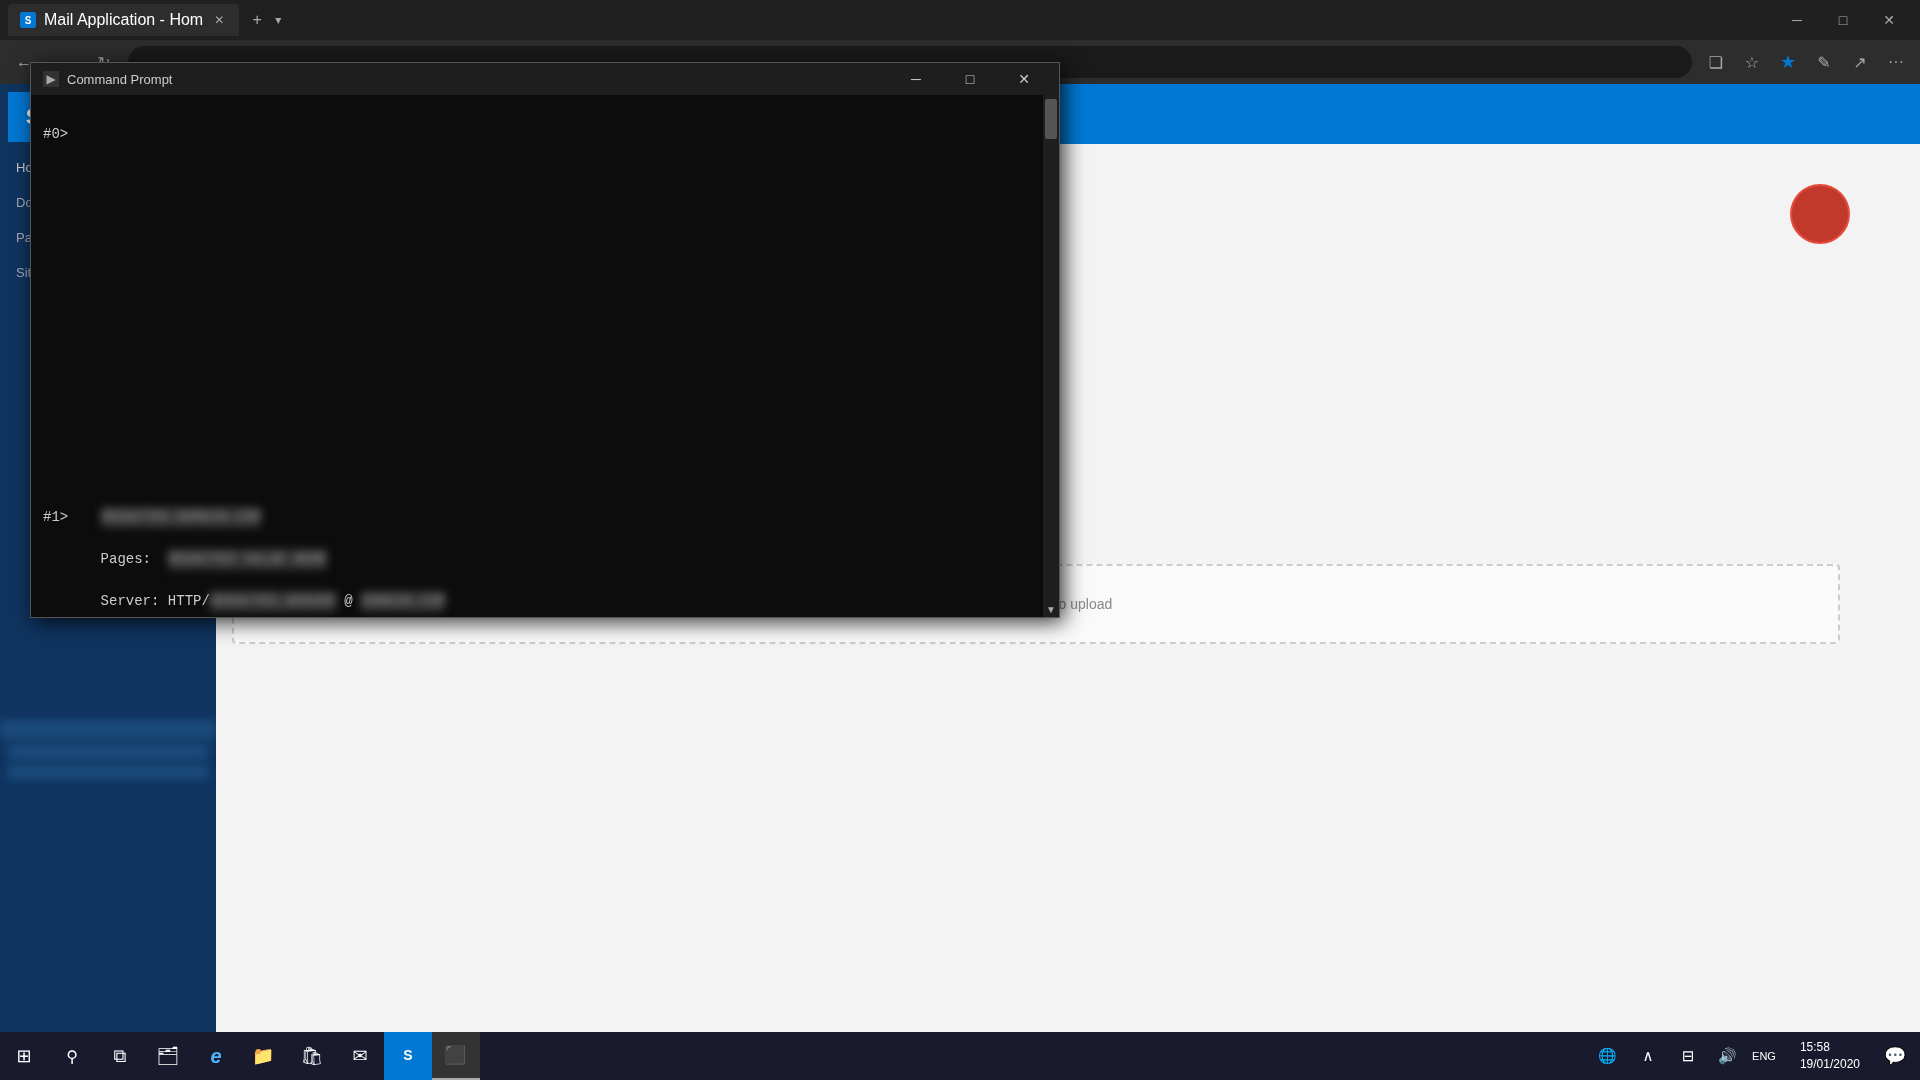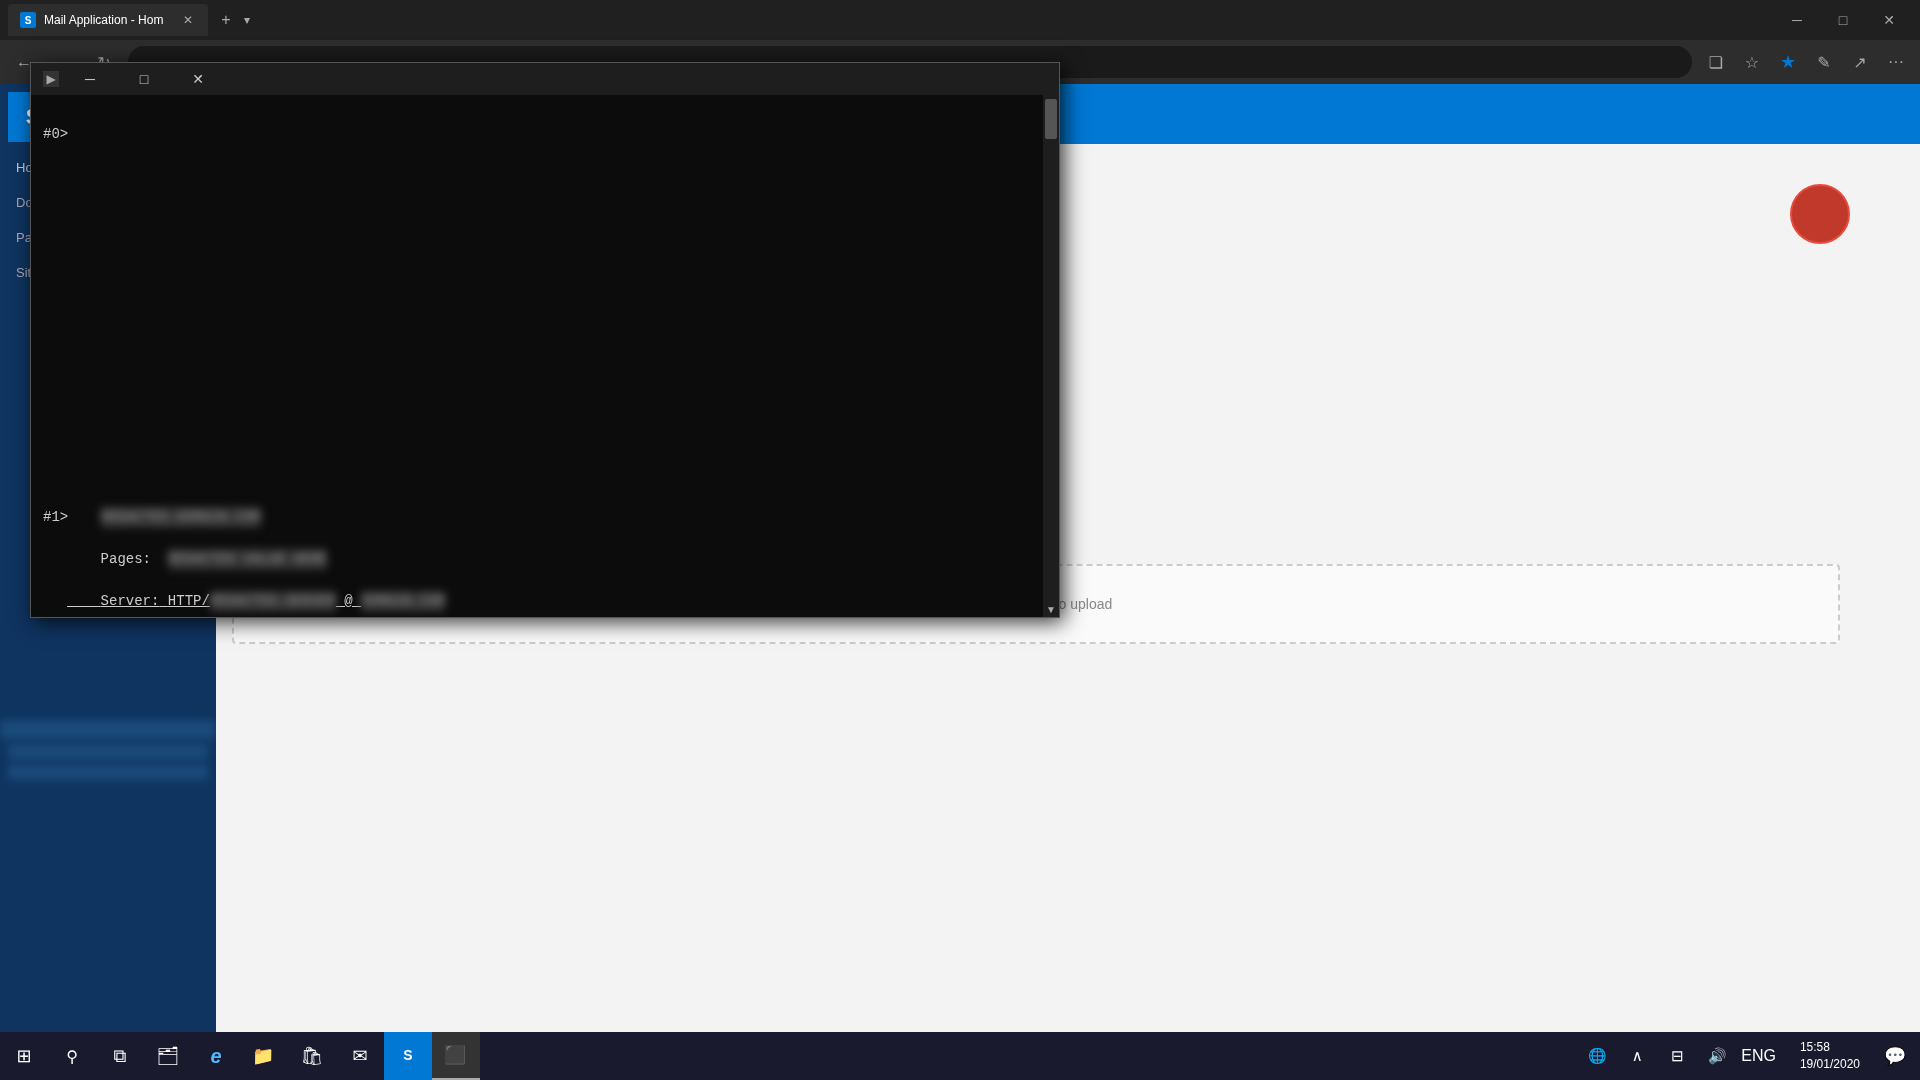--- a/index.html
+++ b/index.html
@@ -114,21 +114,21 @@
       border-radius: 2px;
       display: flex;
       align-items: center;
       justify-content: center;
       color: white;
       font-size: 10px;
       font-weight: bold;
     }
     .browser-tab-title {
       color: white;
-      font-size: 12px;
+      font-size: 16px;
       flex: 1;
       white-space: nowrap;
       overflow: hidden;
       text-overflow: ellipsis;
     }
     .browser-tab-close {
       color: #aaa;
       font-size: 12px;
       cursor: pointer;
       width: 16px;
@@ -501,40 +501,41 @@
     </div>
   </div>
 </div>
 
 <div class="cmd-window">
 
   <div class="cmd-titlebar">
     <div class="cmd-titlebar-icon">
       <span style="color:#aaa; font-size:12px;">▶</span>
     </div>
+    <span class="cmd-titlebar-title">Command Prompt</span>
     <div class="cmd-titlebar-btn">
       <span>─</span>
     </div>
     <div class="cmd-titlebar-btn">
       <span>□</span>
     </div>
     <div class="cmd-titlebar-btn close-btn">
       <span>✕</span>
     </div>
   </div>
 
   <div class="cmd-body">
     <div class="cmd-content">
 <span>#0&gt;</span>
 <span class="blurred-block" style="display:block; margin-left:80px; margin-top:-21px; width:580px; height:180px; position:relative; top:0;"></span>
 
 <div style="margin-top:140px;">
 <span>#1&gt;</span>  <span class="blurred" style="margin-left:16px;">REDACTED.DOMAIN.COM</span>
 <br><span style="margin-left:24px;">    <span>Pages:</span>  </span><span class="blurred">REDACTED VALUE HERE</span>
-<br><span style="margin-left:24px;text-decoration:underline;">    <span>Server:</span> <span>HTTP/</span><span class="blurred">REDACTED.SERVER</span><span> @ </span><span class="blurred">DOMAIN.COM</span></span>
+<br><span style="margin-left:24px;">    <span>Server:</span> <span>HTTP/</span><span class="blurred">REDACTED.SERVER</span><span> @ </span><span class="blurred">DOMAIN.COM</span></span>
 <br>
 <br>
 <br>
 <br>
 <br>
 <br>
 <br>
 <br>
 </div>
 
@@ -564,21 +565,21 @@
     <div class="taskbar-icon" style="background:#333; border-bottom: 2px solid #aaa;">⬛</div>
   </div>
 
   <div class="taskbar-spacer"></div>
 
   <div class="taskbar-tray">
     <div class="tray-icon">🌐</div>
     <div class="tray-icon">∧</div>
     <div class="tray-icon">⊟</div>
     <div class="tray-icon">🔊</div>
-    <span style="color:white; font-size:16px;">ENG</span>
+    <span style="color:white; font-size:11px;">ENG</span>
   </div>
 
   <div class="taskbar-clock">
     <div>15:58</div>
     <div>19/01/2020</div>
   </div>
 
   <div class="taskbar-notification">💬</div>
 </div>
 

